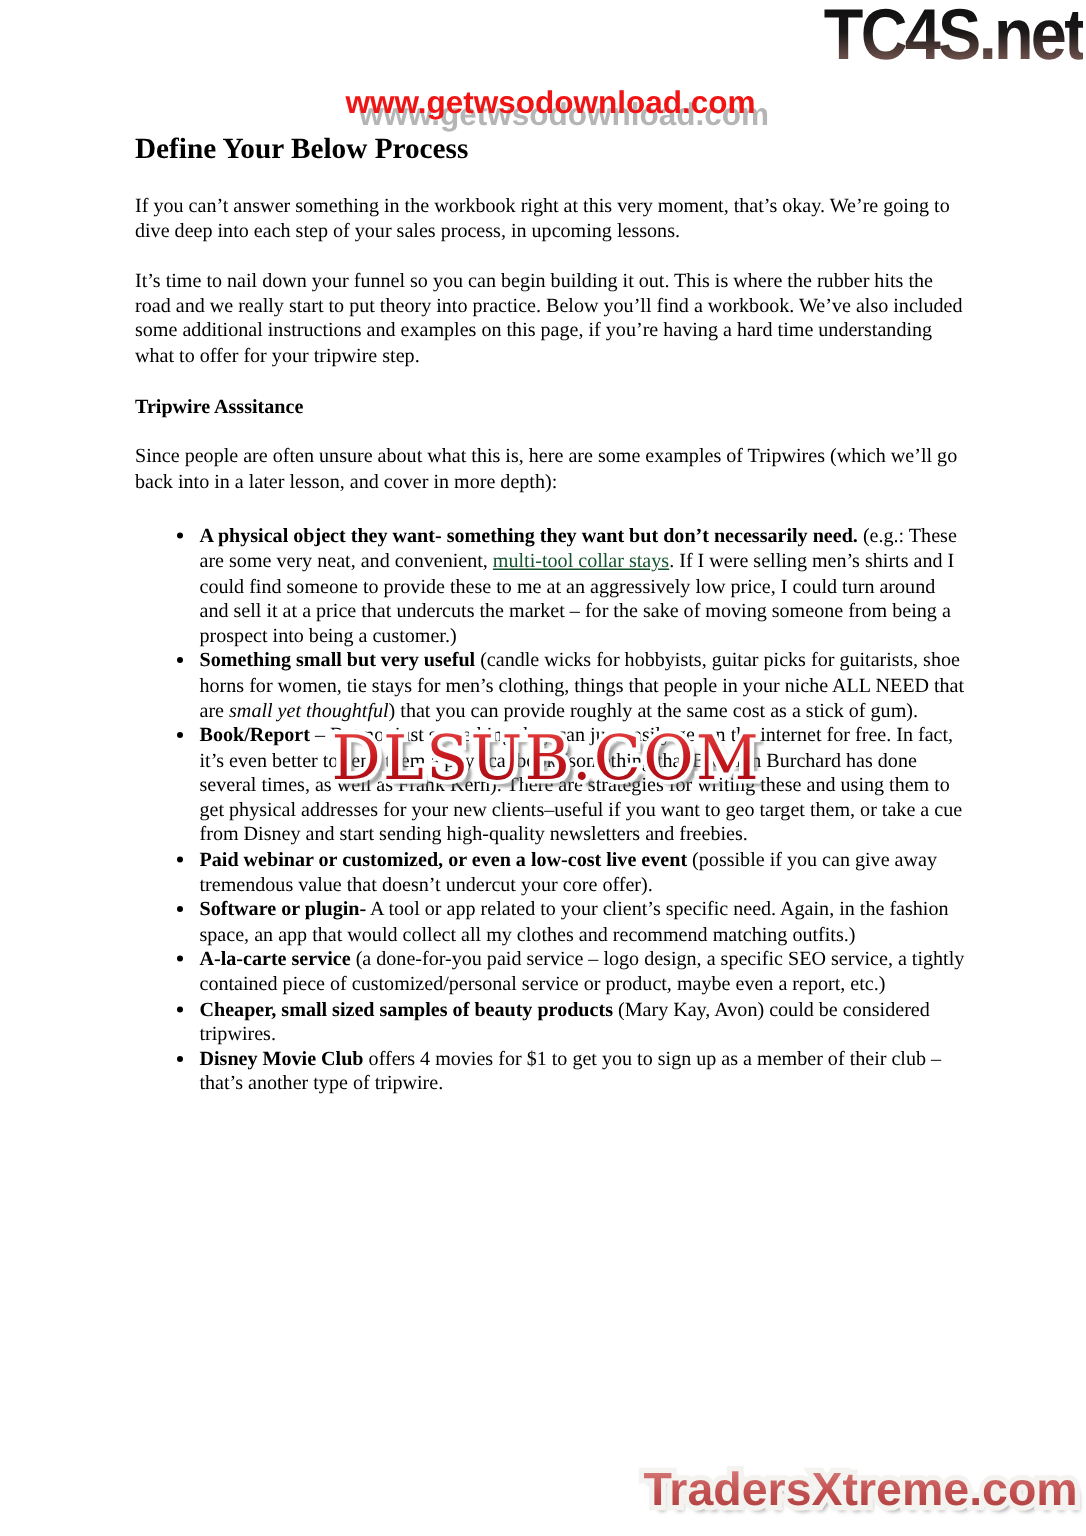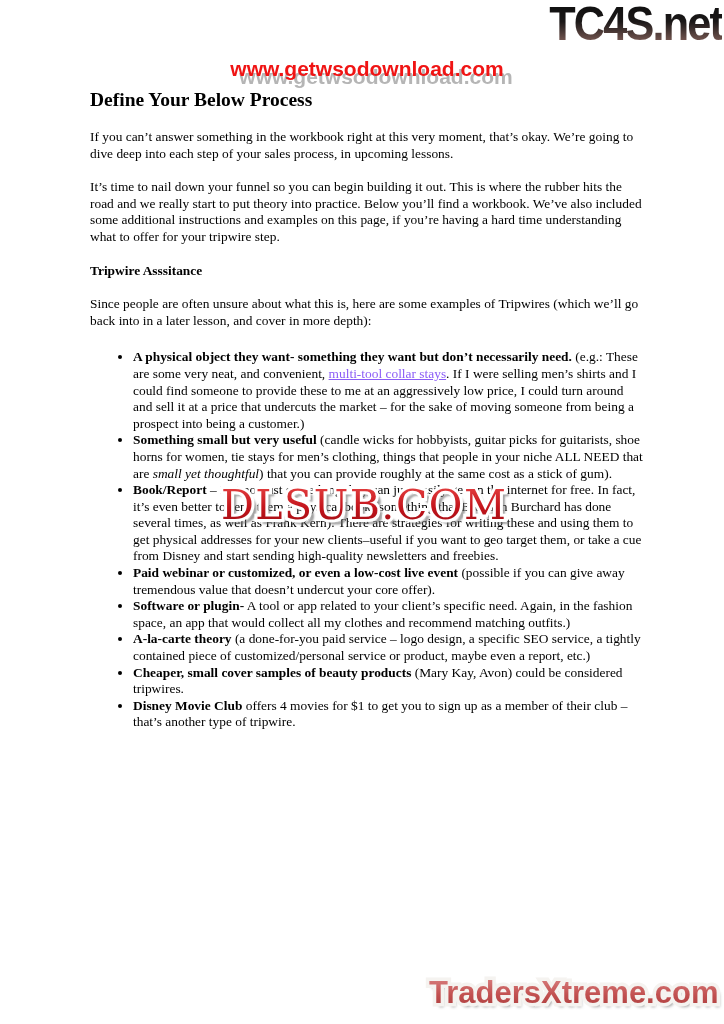--- a/index.html
+++ b/index.html
@@ -47,21 +47,21 @@
   .content {
     position:absolute; left:90px; top:88px; width:556px;
   }
   h1 { font-size:19.5px; line-height:23px; margin:0 0 18px; font-weight:bold; }
   p  { font-size:13.4px; line-height:16.6px; margin:0 0 17px; }
   h2 { font-size:13.4px; line-height:16.6px; margin:0 0 17px; font-weight:bold; }
   ul { margin:20px 0 0 0; padding-left:43px; }
   li { font-size:13.4px; line-height:16.6px; }
   .seg-bold   { font-weight:bold; }
   .seg-italic { font-style:italic;margin-top:28px; }
-  .seg-link   { color:#8b5cf6; text-decoration:underline; cursor:pointer; }
+  .seg-link   { color:#14532d; text-decoration:underline; cursor:pointer; }
 
   
   .layered { position:absolute; white-space:nowrap; }
   .layered .layer { display:block; }
   .layered .outline {
     position:absolute; left:0; top:0;
     -webkit-text-stroke:6px #ffffff;
     color:#ffffff;
   }
   .layered .fill { position:relative; z-index:1; }
@@ -116,22 +116,22 @@
     <h2>Tripwire Asssitance</h2>
 
     <p>Since people are often unsure about what this is, here are some examples of Tripwires (which we’ll go back into in a later lesson, and cover in more depth):</p>
 
     <ul id="bullet-list">
         <li><span class="seg-bold">A physical object they want- something they want but don’t necessarily need.</span><span class="seg-normal"> (e.g.: These are some very neat, and convenient, </span><span class="seg-link">multi-tool collar stays</span><span class="seg-normal">. If I were selling men’s shirts and I could find someone to provide these to me at an aggressively low price, I could turn around and sell it at a price that undercuts the market – for the sake of moving someone from being a prospect into being a customer.)</span></li>
         <li><span class="seg-bold">Something small but very useful</span><span class="seg-normal"> (candle wicks for hobbyists, guitar picks for guitarists, shoe horns for women, tie stays for men’s clothing, things that people in your niche ALL NEED that are </span><span class="seg-italic">small yet thoughtful</span><span class="seg-normal">) that you can provide roughly at the same cost as a stick of gum).</span></li>
         <li><span class="seg-bold">Book/Report</span><span class="seg-normal"> – But not just something they can just easily get on the internet for free. In fact, it’s even better to send them a physical book (something that Brendon Burchard has done several times, as well as Frank Kern).  There are strategies for writing these and using them to get physical addresses for your new clients–useful if you want to geo target them, or take a cue from Disney and start sending high-quality newsletters and freebies.</span></li>
         <li><span class="seg-bold">Paid webinar or customized, or even a low-cost live event</span><span class="seg-normal"> (possible if you can give away tremendous value that doesn’t undercut your core offer).</span></li>
         <li><span class="seg-bold">Software or plugin-</span><span class="seg-normal"> A tool or app related to your client’s specific need. Again, in the fashion space, an app that would collect all my clothes and recommend matching outfits.)</span></li>
-        <li><span class="seg-bold">A-la-carte theory</span><span class="seg-normal"> (a done-for-you paid service – logo design, a specific SEO service, a tightly contained piece of customized/personal service or product, maybe even a report, etc.)</span></li>
-        <li><span class="seg-bold">Cheaper, small cover samples of beauty products</span><span class="seg-normal"> (Mary Kay, Avon) could be considered tripwires.</span></li>
+        <li><span class="seg-bold">A-la-carte service</span><span class="seg-normal"> (a done-for-you paid service – logo design, a specific SEO service, a tightly contained piece of customized/personal service or product, maybe even a report, etc.)</span></li>
+        <li><span class="seg-bold">Cheaper, small sized samples of beauty products</span><span class="seg-normal"> (Mary Kay, Avon) could be considered tripwires.</span></li>
         <li><span class="seg-bold">Disney Movie Club</span><span class="seg-normal"> offers 4 movies for $1 to get you to sign up as a member of their club – that’s another type of tripwire.</span></li>
       </ul>
   </div>
 
   <div class="layered wm-center">
     <span class="layer outline">DLSUB.COM</span>
     <span class="layer fill">DLSUB.COM</span>
   </div>
 
   <div class="layered wm-bottom">

